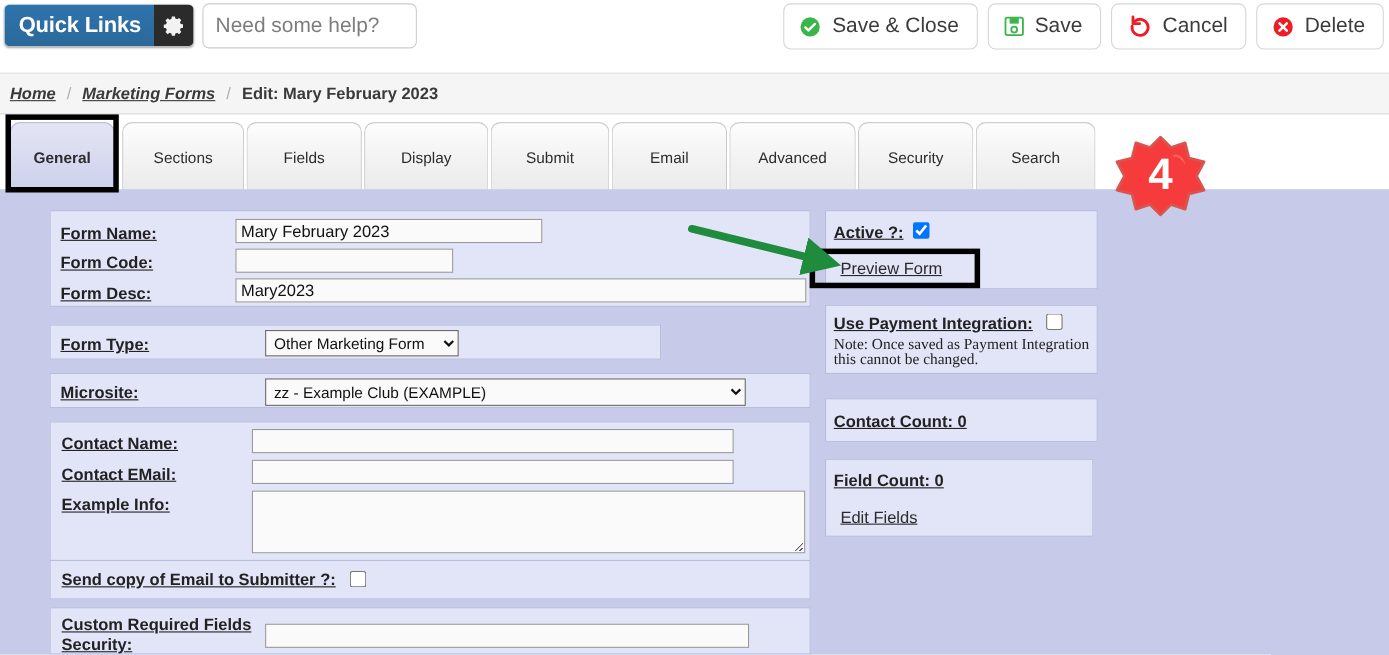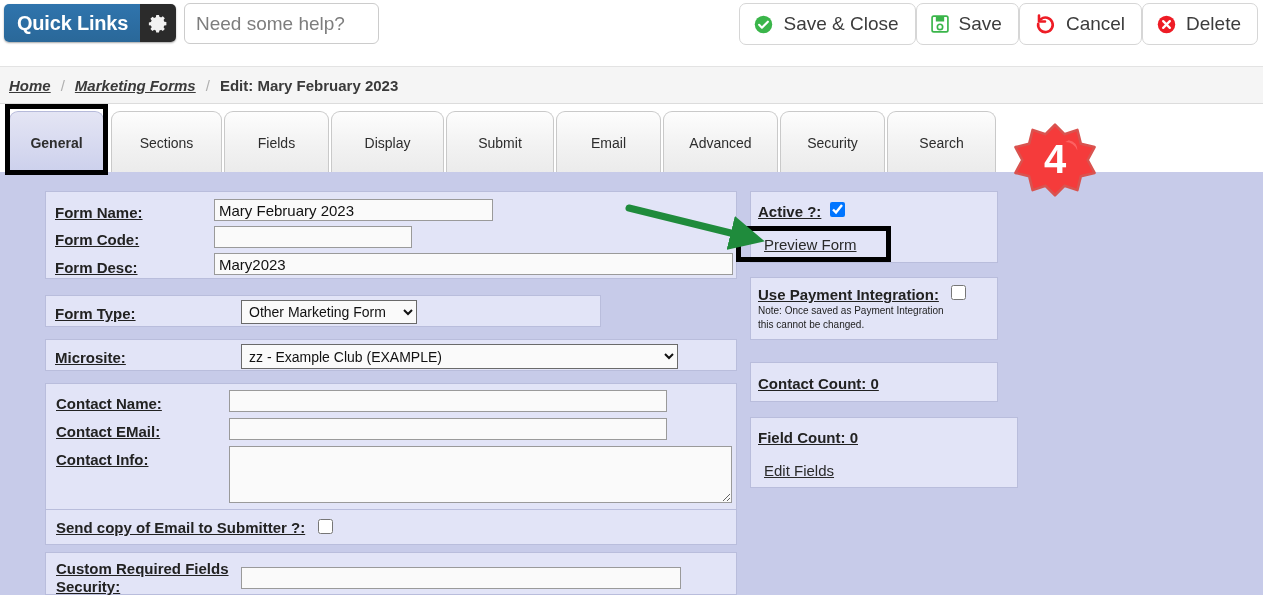--- a/index.html
+++ b/index.html
@@ -69,21 +69,21 @@
     box-sizing: border-box;
     outline: none;
     font-family: "Liberation Sans", sans-serif;
   }
   .helpbox::placeholder { color:#7d7d7d; opacity:1; }
 
   .tb-buttons {
     position: absolute;
     right: 5px; top: 3px;
     display: flex;
-    gap: 0;
+    gap: 9px;
   }
   .tb-btn {
     height: 42px;
     min-width: 0;
     border: 1px solid #d6d6d6;
     border-radius: 7px;
     background: #fff;
     display: flex;
     align-items: center;
     gap: 9px;
@@ -205,24 +205,25 @@
   .lnk {
     position: absolute;
     font-size: 15px;
     color: #2a2a2a;
     text-decoration: underline;
     cursor: pointer;
     white-space: nowrap;
   }
   .note {
     position: absolute;
-    font-size: 10px;
+    font-size: 14px;
     color: #222;
     line-height: 1.22;
     white-space: nowrap;
+    font-family: Liberation Serif, serif;
   }
 
   
   .hibox {
     position: absolute;
     border: 5px solid #000;
     box-sizing: border-box;
     pointer-events: none;
   }
   .arrow { position:absolute; pointer-events:none; }
@@ -348,21 +349,21 @@
     <div class="panel" style="left:45px; top:167px; width:692px; height:32px;">
       <span class="lbl" style="left:9px; top:9px;">Microsite:</span>
       <select class="sel" style="left:195px; top:4px; width:437px; height:25px;">
         <option>zz - Example Club (EXAMPLE)</option>
       </select>
     </div>
 
     <div class="panel" style="left:45px; top:211px; width:692px; height:127px;padding-left:40px;">
       <span class="lbl" style="left:10px; top:11px;">Contact Name:</span>
       <span class="lbl" style="left:10px; top:39px;">Contact EMail:</span>
-      <span class="lbl" style="left:10px; top:67px;">Contact Info:</span>
+      <span class="lbl" style="left:10px; top:67px;">Example Info:</span>
 
       <input class="txt" style="left: 183px; top: 6px; width: 438px; height: 22px;" value="">
       <input class="txt" style="left: 183px; top: 34px; width: 438px; height: 22px;" value="">
       <textarea class="txt" style="left: 183px; top: 62px; width: 503px; height: 57px;"></textarea>
 
     </div>
 
     <div class="panel" style="left:45px; top:338px; width:692px; height:35px; border-top:none;">
       <span class="lbl" style="left:10px; top:9px;">Send copy of Email to Submitter ?:</span>
       <input class="cbx" type="checkbox" style="left: 272px; top: 9px;">
@@ -384,21 +385,21 @@
       <span class="lbl" style="left:7px; top:8px;">Use Payment Integration:</span>
       <input class="cbx" type="checkbox" style="left: 200px; top: 7px;">
       <span class="note" style="left:7px; top:27px;">Note: Once saved as Payment Integration</span>
       <span class="note" style="left:7px; top:41px;">this cannot be changed.</span>
     </div>
 
     <div class="panel" style="left:750px; top:190px; width:248px; height:40px;">
       <span class="lbl" style="left:7px; top:12px;">Contact Count: 0</span>
     </div>
 
-    <div class="panel" style="left:750px; top:245px; width:268px; height:71px;">
+    <div class="panel" style="left:750px; top:245px; width:244px; height:71px;">
       <span class="lbl" style="left:7px; top:11px;">Field Count: 0</span>
       <span class="lnk" style="left:13px; top:44px;">Edit Fields</span>
     </div>
 
   </div>
 
   <div class="hibox" style="left:5px; top:104px; width:103px; height:71px;"></div>
 
   <div class="hibox" style="left:736px; top:226px; width:155px; height:36px;"></div>
 

